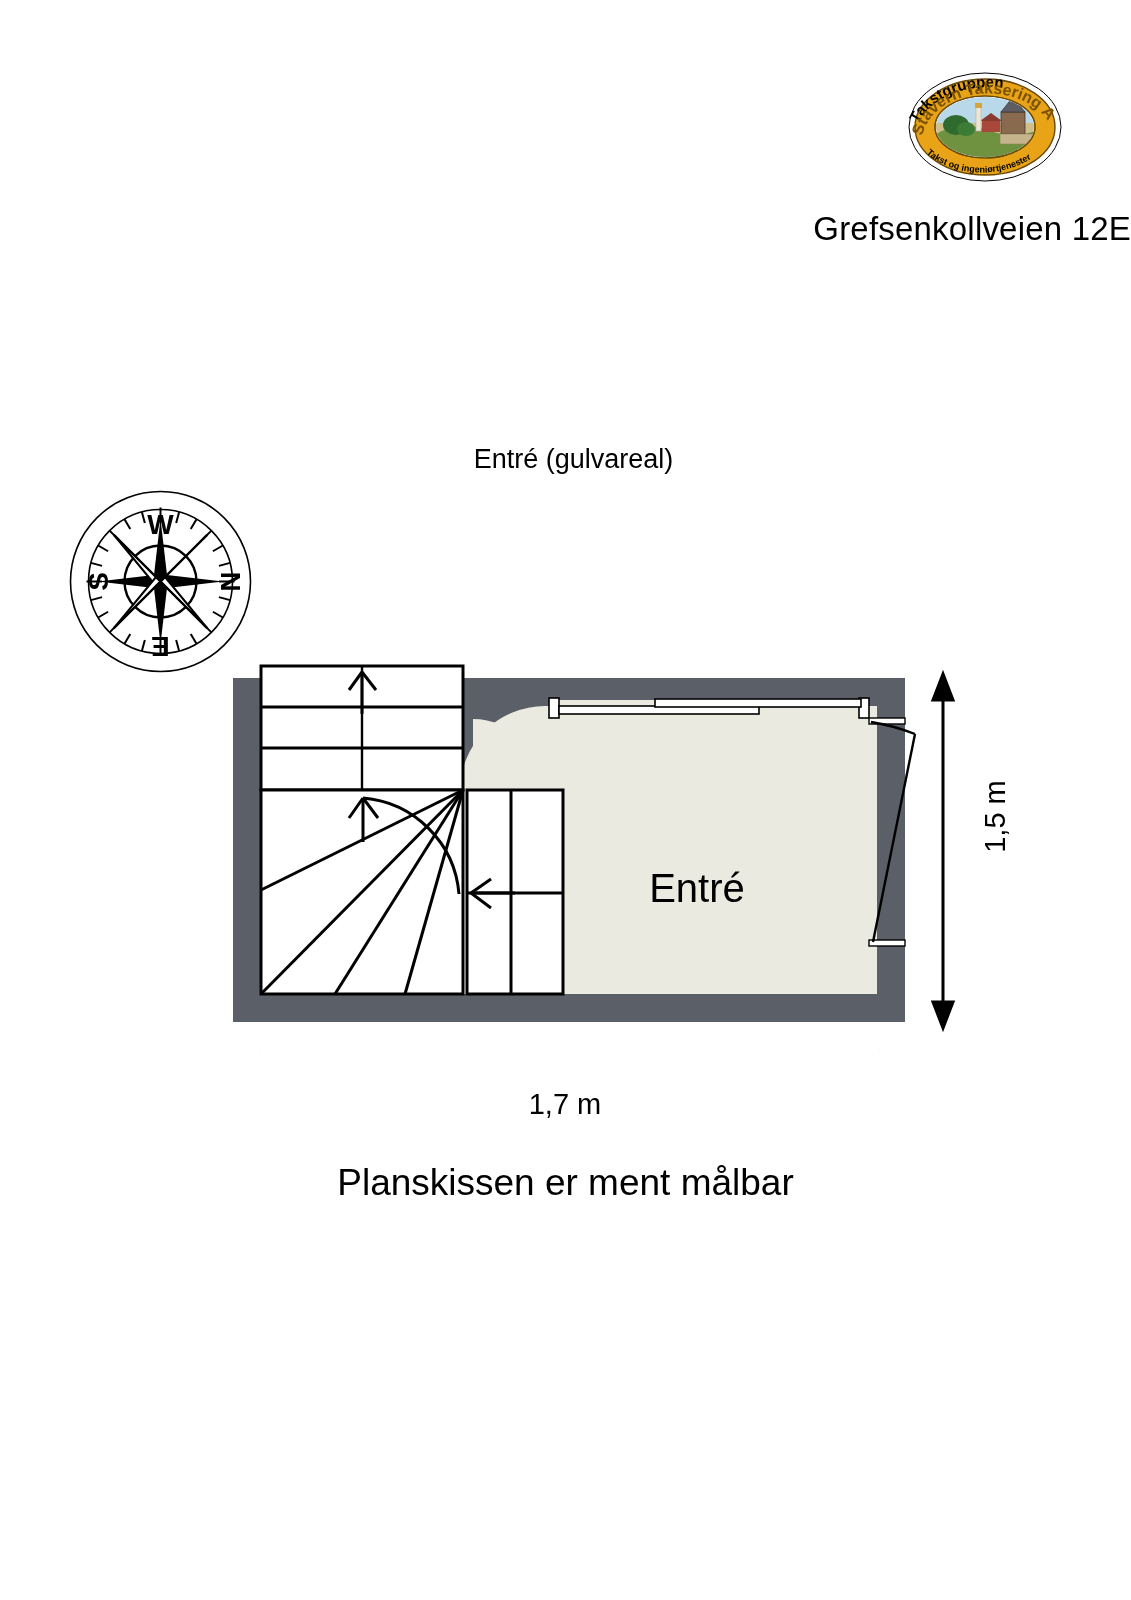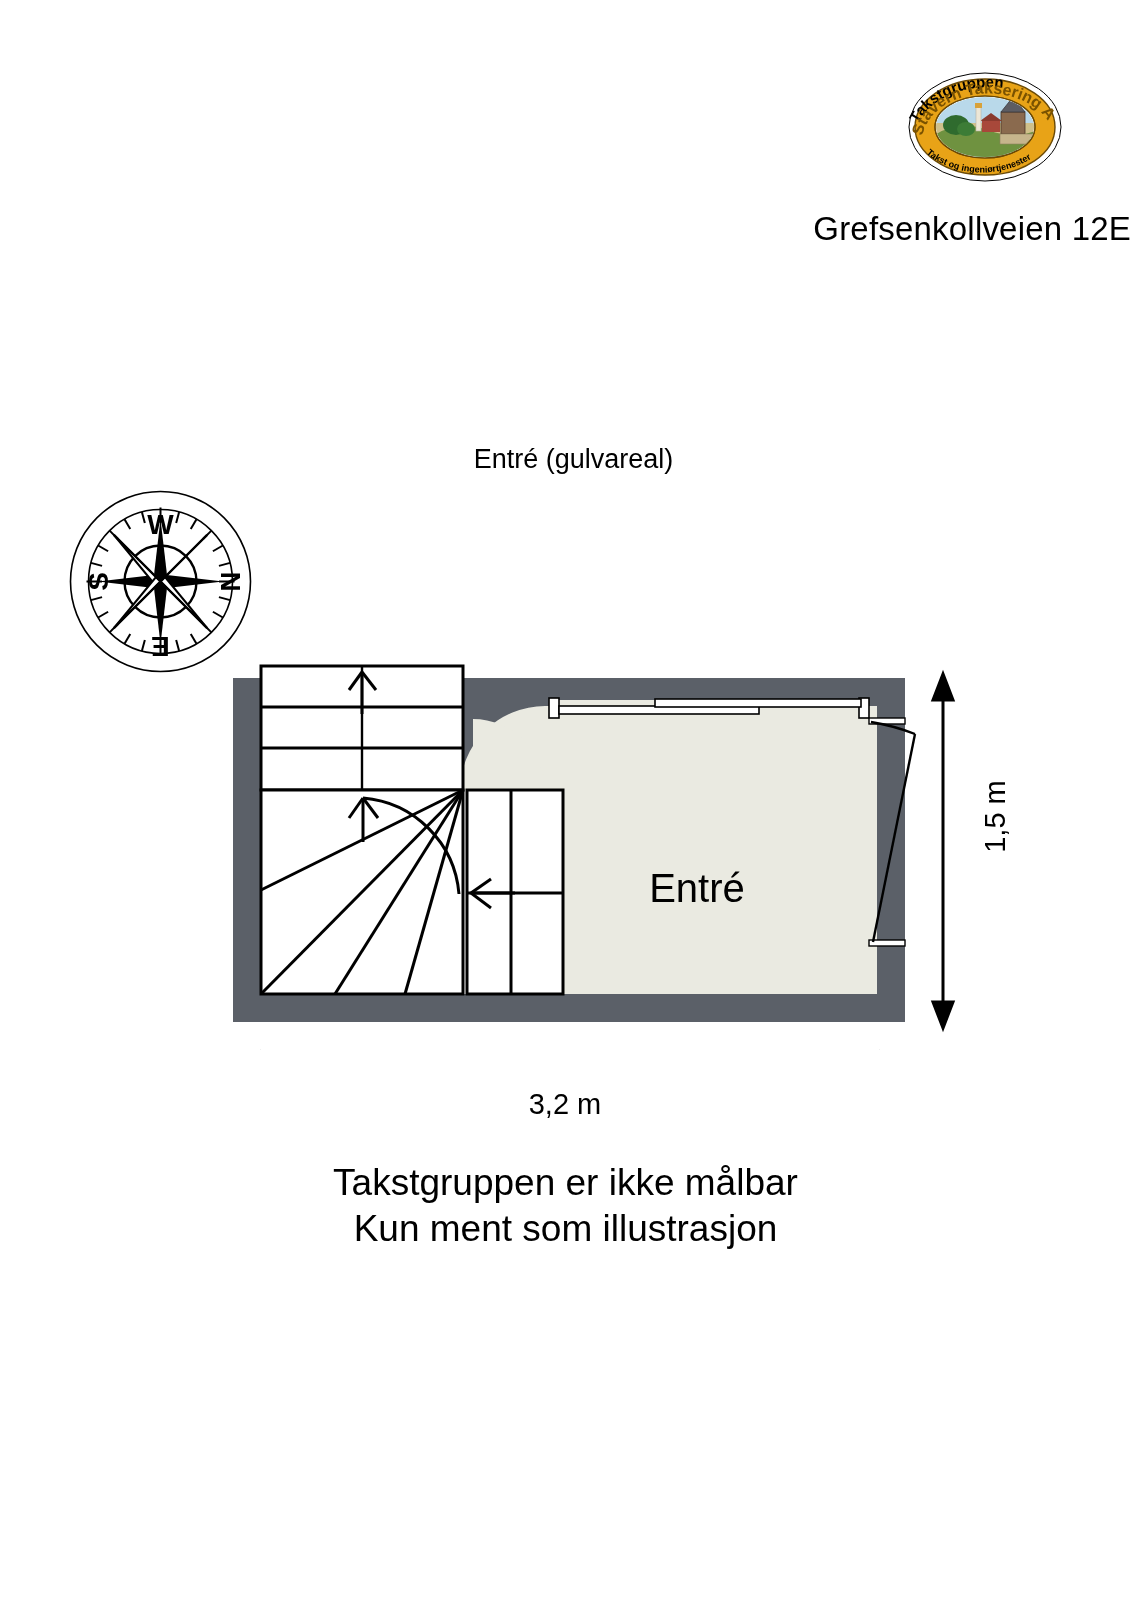--- a/index.html
+++ b/index.html
@@ -318,19 +318,18 @@
       <polygon points="692,412 666,402 666,422"></polygon>
     </g>
     <g stroke="#000" stroke-width="3" fill="#000">
       <line x1="728" y1="36" x2="728" y2="366"></line>
       <polygon points="728,24 718,50 738,50"></polygon>
       <polygon points="728,378 718,352 738,352"></polygon>
     </g>
   </svg>
 </div>
 
-<div id="dim-width-label">3,2 m</div>
+<div id="dim-width-label">1,7 m</div>
 <div id="dim-height-label">1,5 m</div>
 
 <div id="footer-note">
-  <div>Takstgruppen er ikke målbar</div>
-  <div>Kun ment som illustrasjon</div>
+  <div>Planskissen er ment målbar</div>
 </div>
 
 </body></html>

